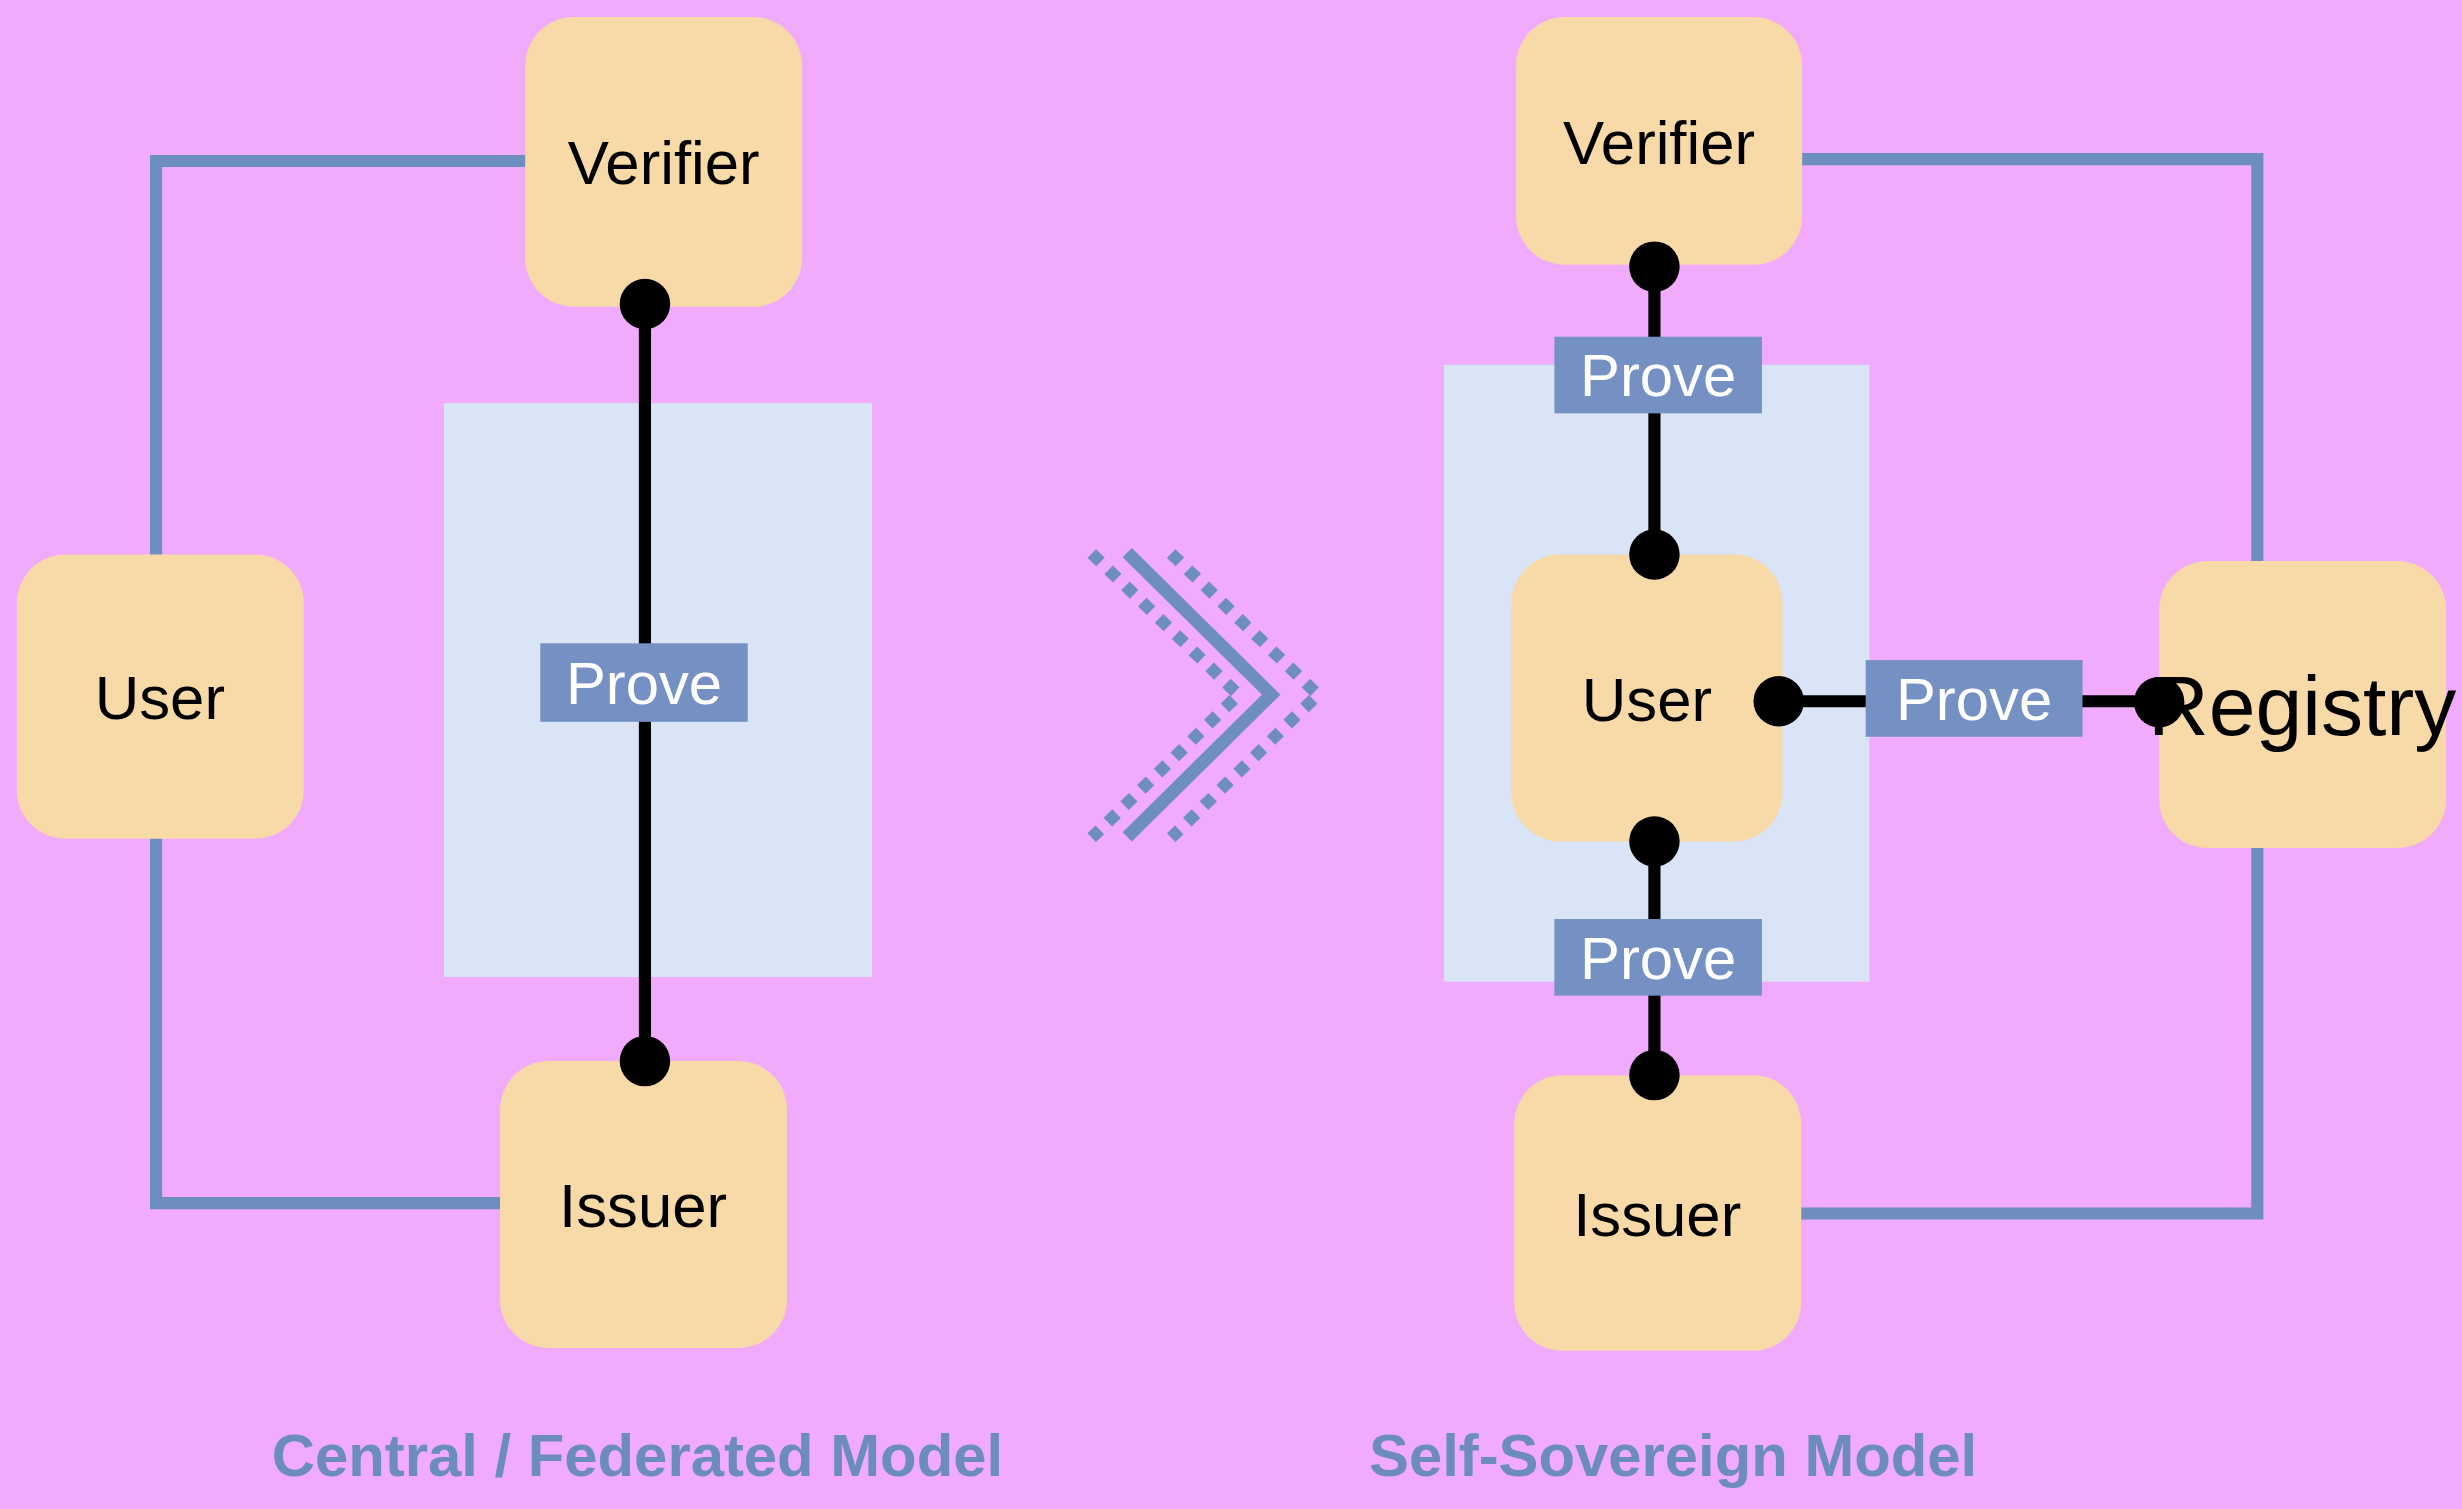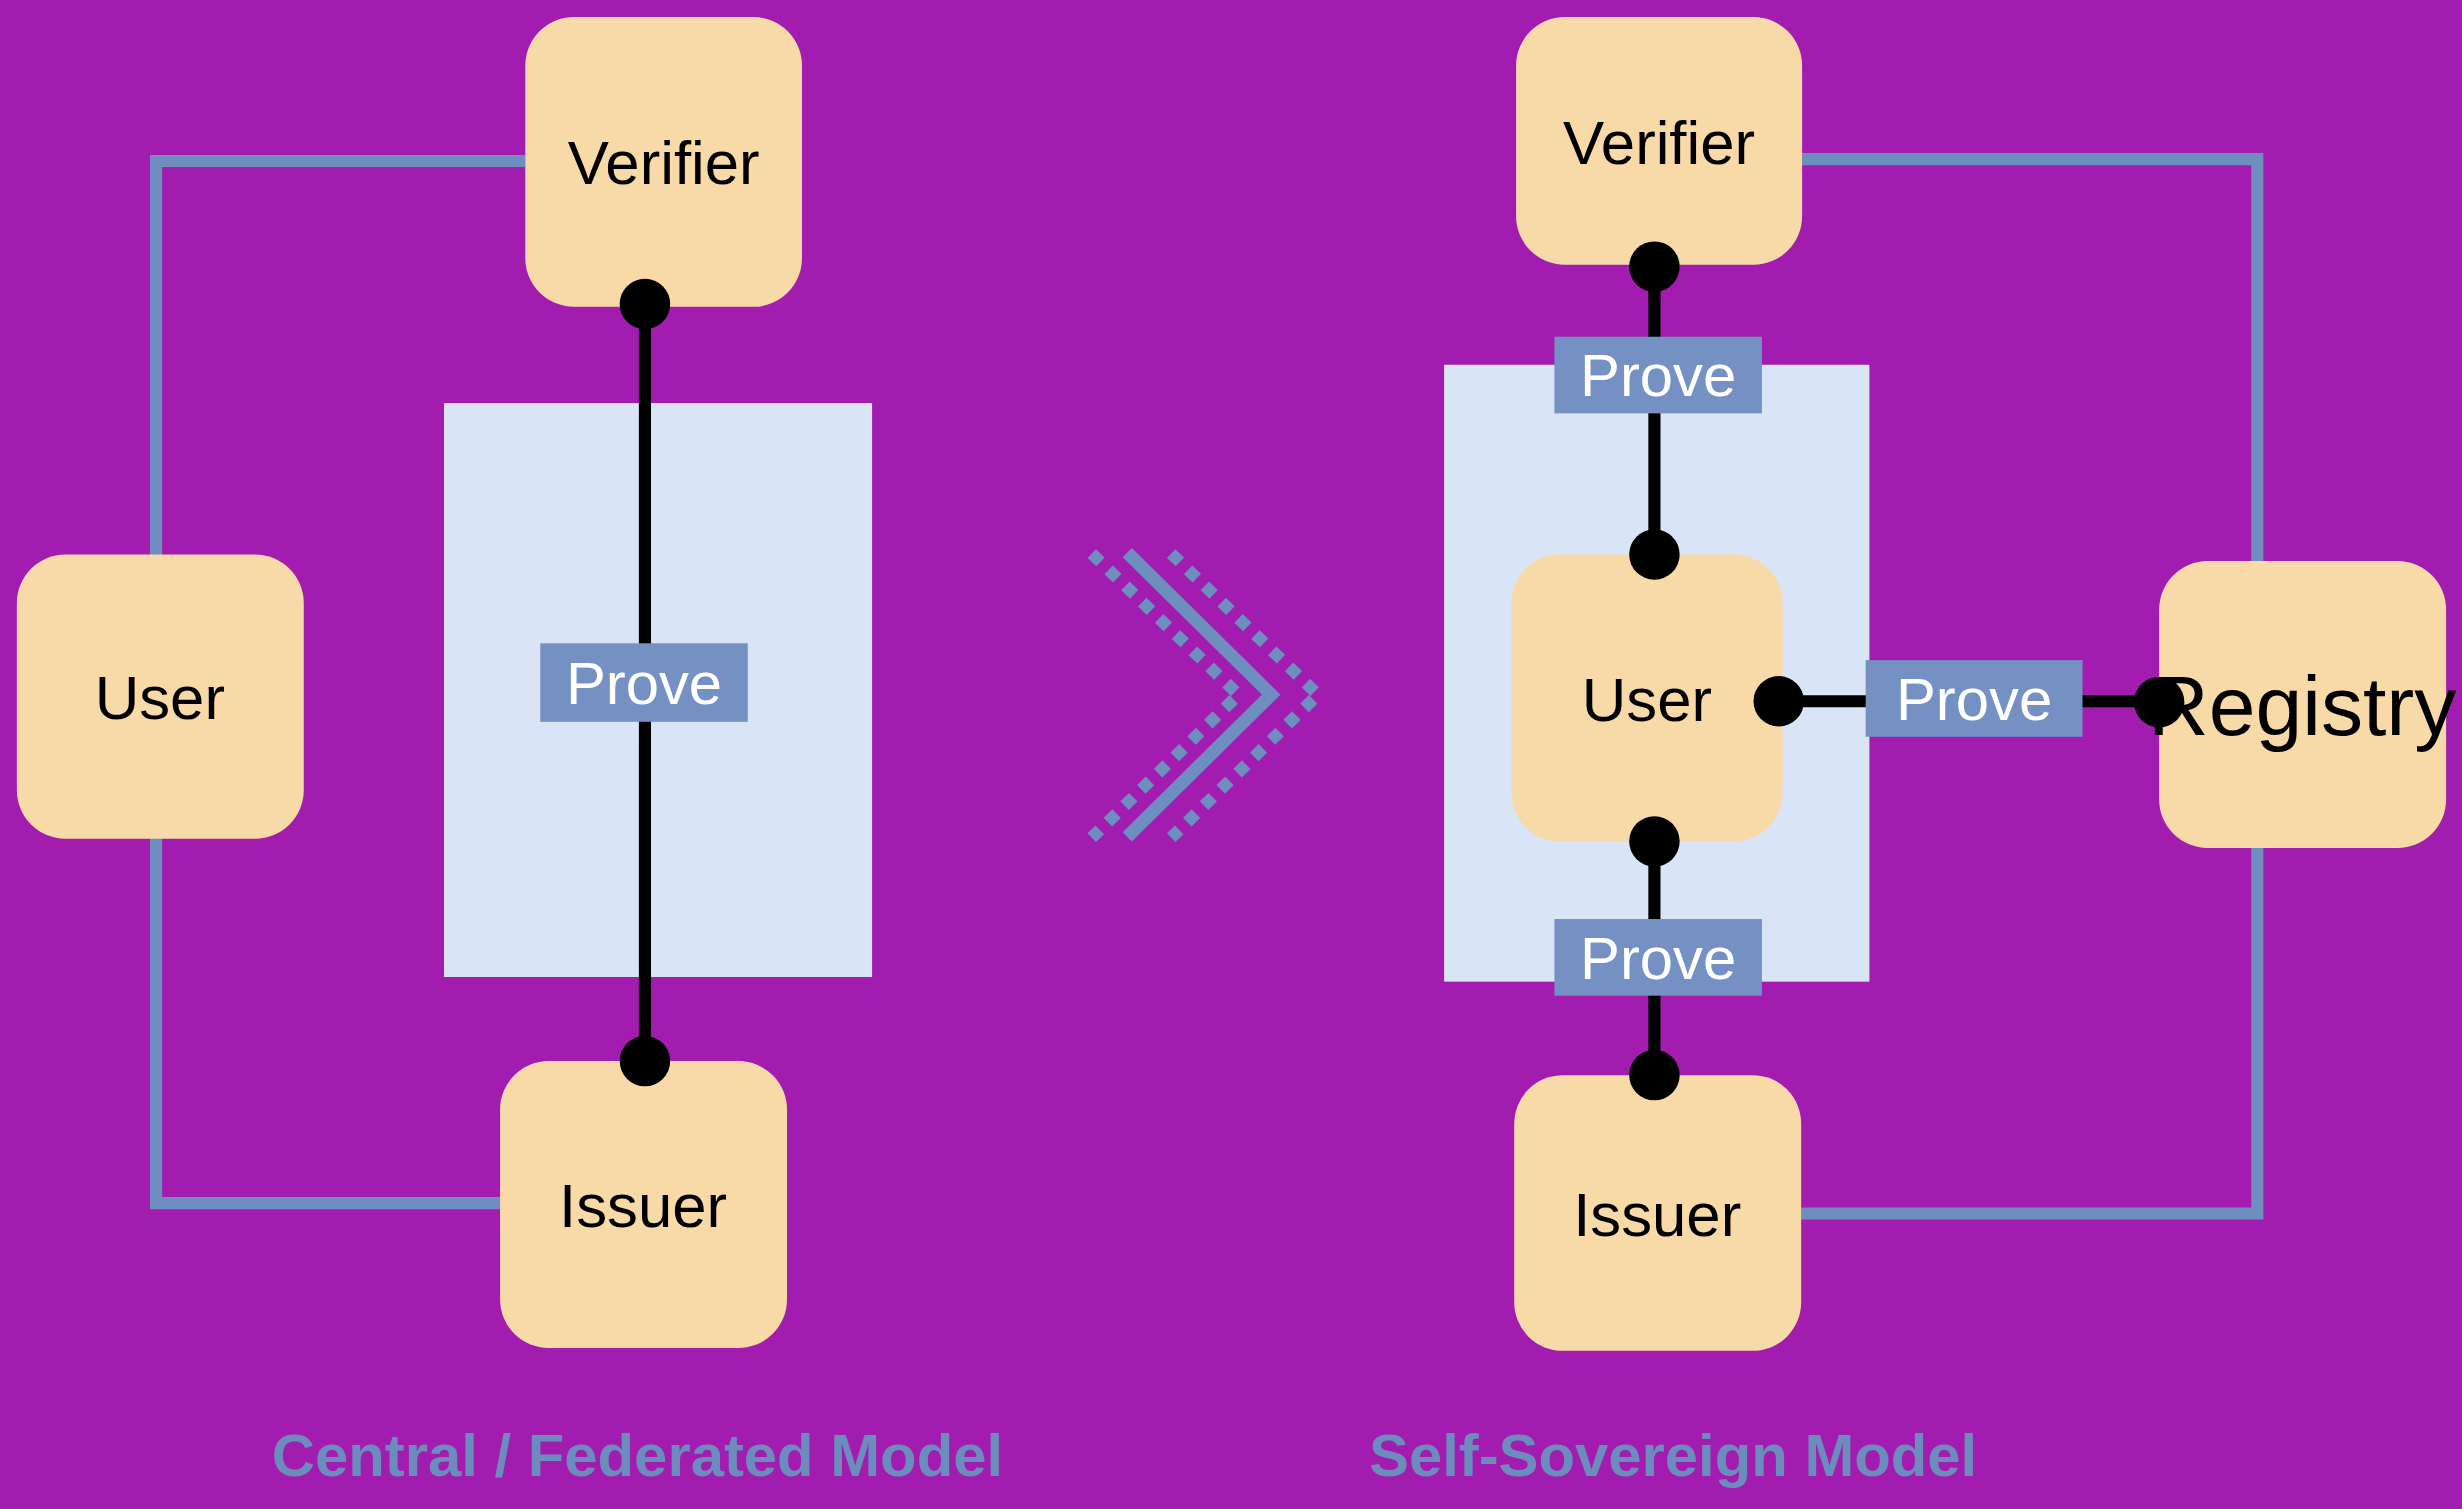--- a/index.html
+++ b/index.html
@@ -1,16 +1,16 @@
 <!DOCTYPE html>
 <html style="font-size:15px"><head>
 <meta charset="utf-8">
 <style>
   html,body{margin:0;padding:0;background:#ffffff;}
-  .stage{position:relative;width:2462px;height:1510px;background:#a21caf;overflow:hidden;}
+  .stage{position:relative;width:2462px;height:1510px;background:#f0abfc;overflow:hidden;}
   svg{display:block;}
   text{font-family:"Liberation Sans","DejaVu Sans",sans-serif;}
   .node-label{font-size:66px;}
   .registry-label{font-size:90px;}
   .badge-label{font-size:64px;}
   .caption{font-size:64px;font-weight:bold;}
 </style>
 </head>
 <body>
 

